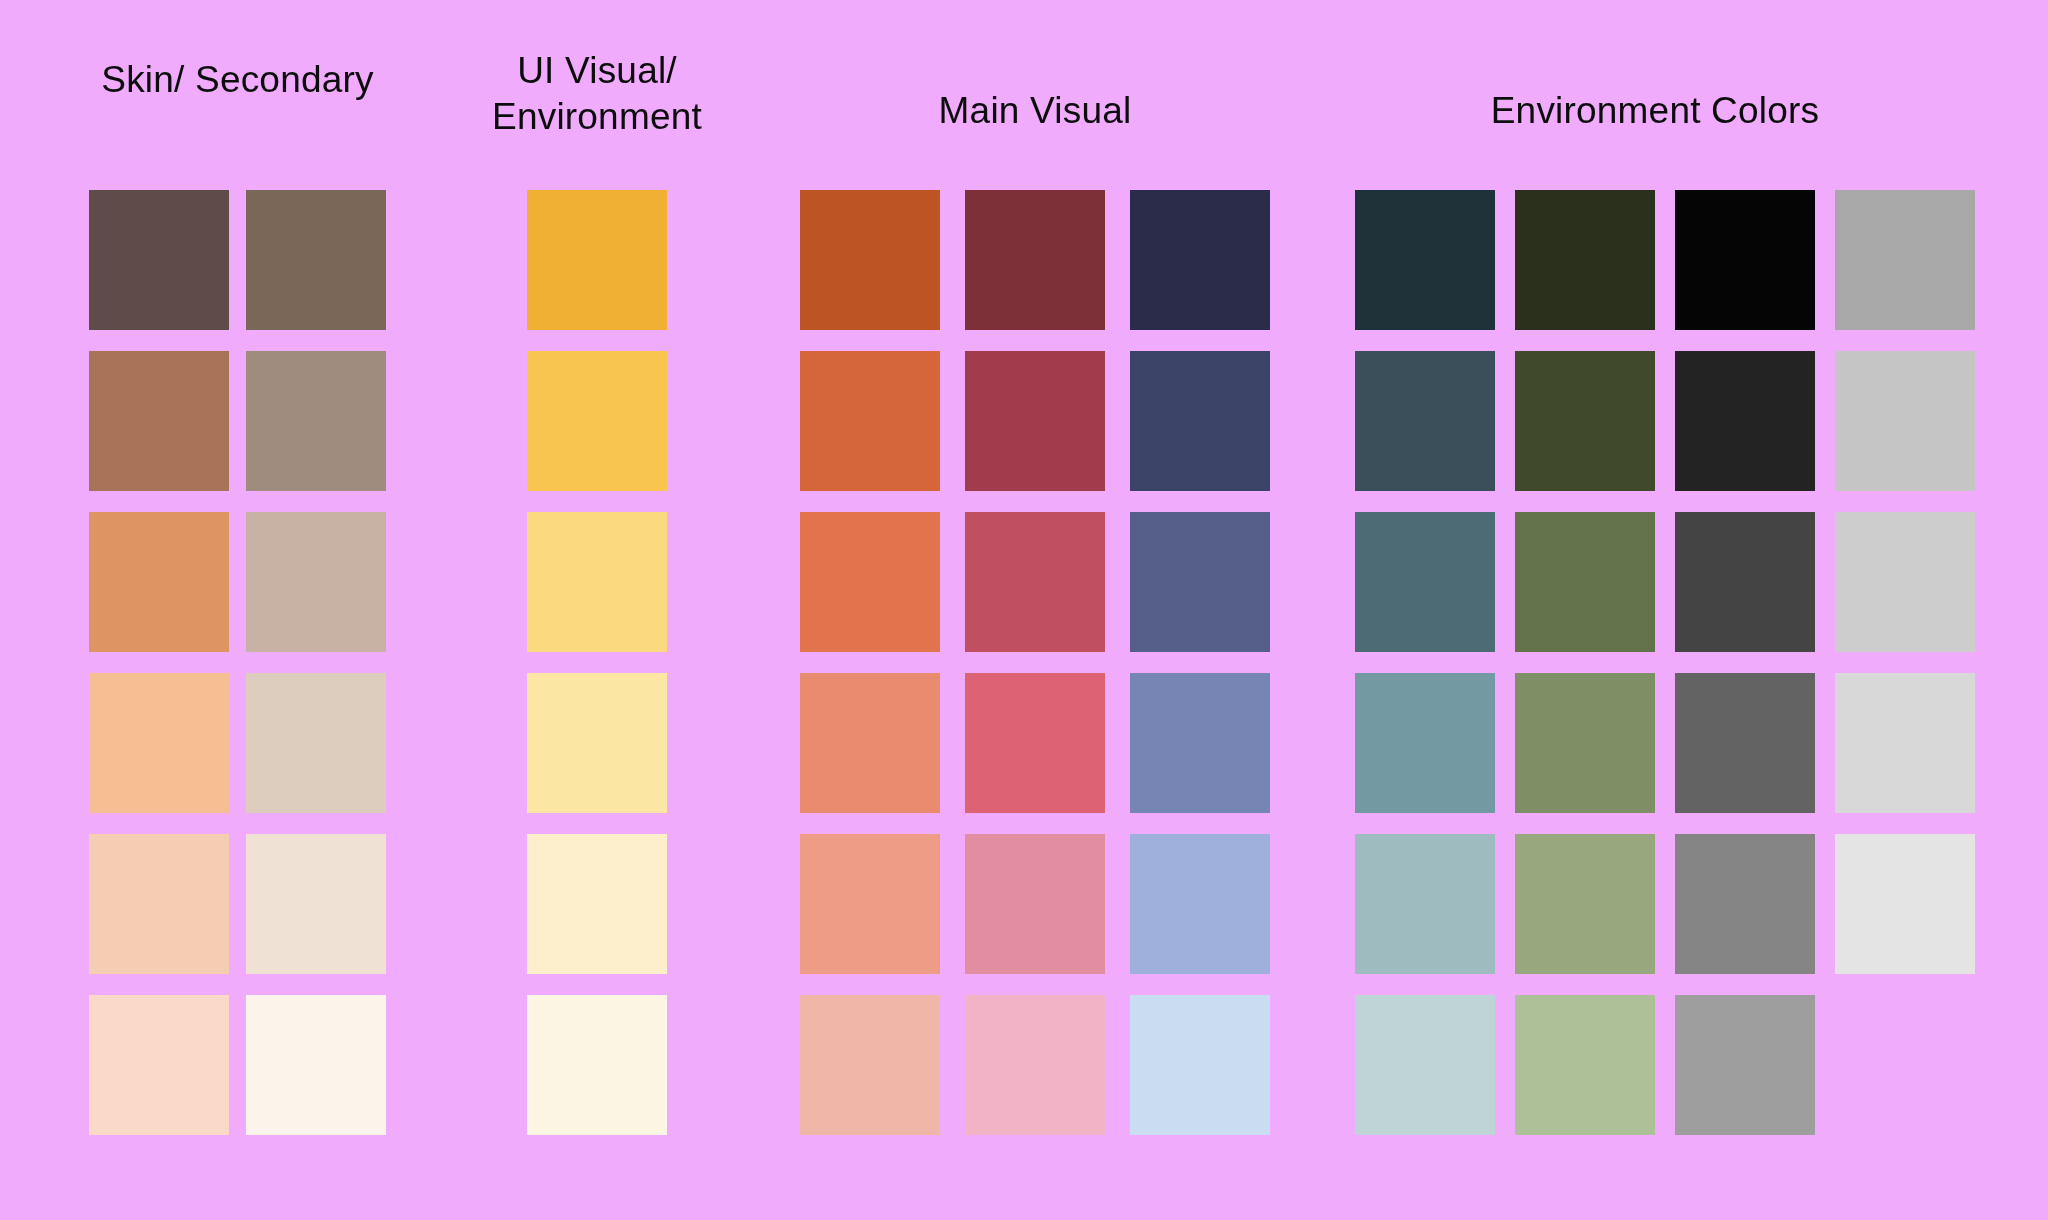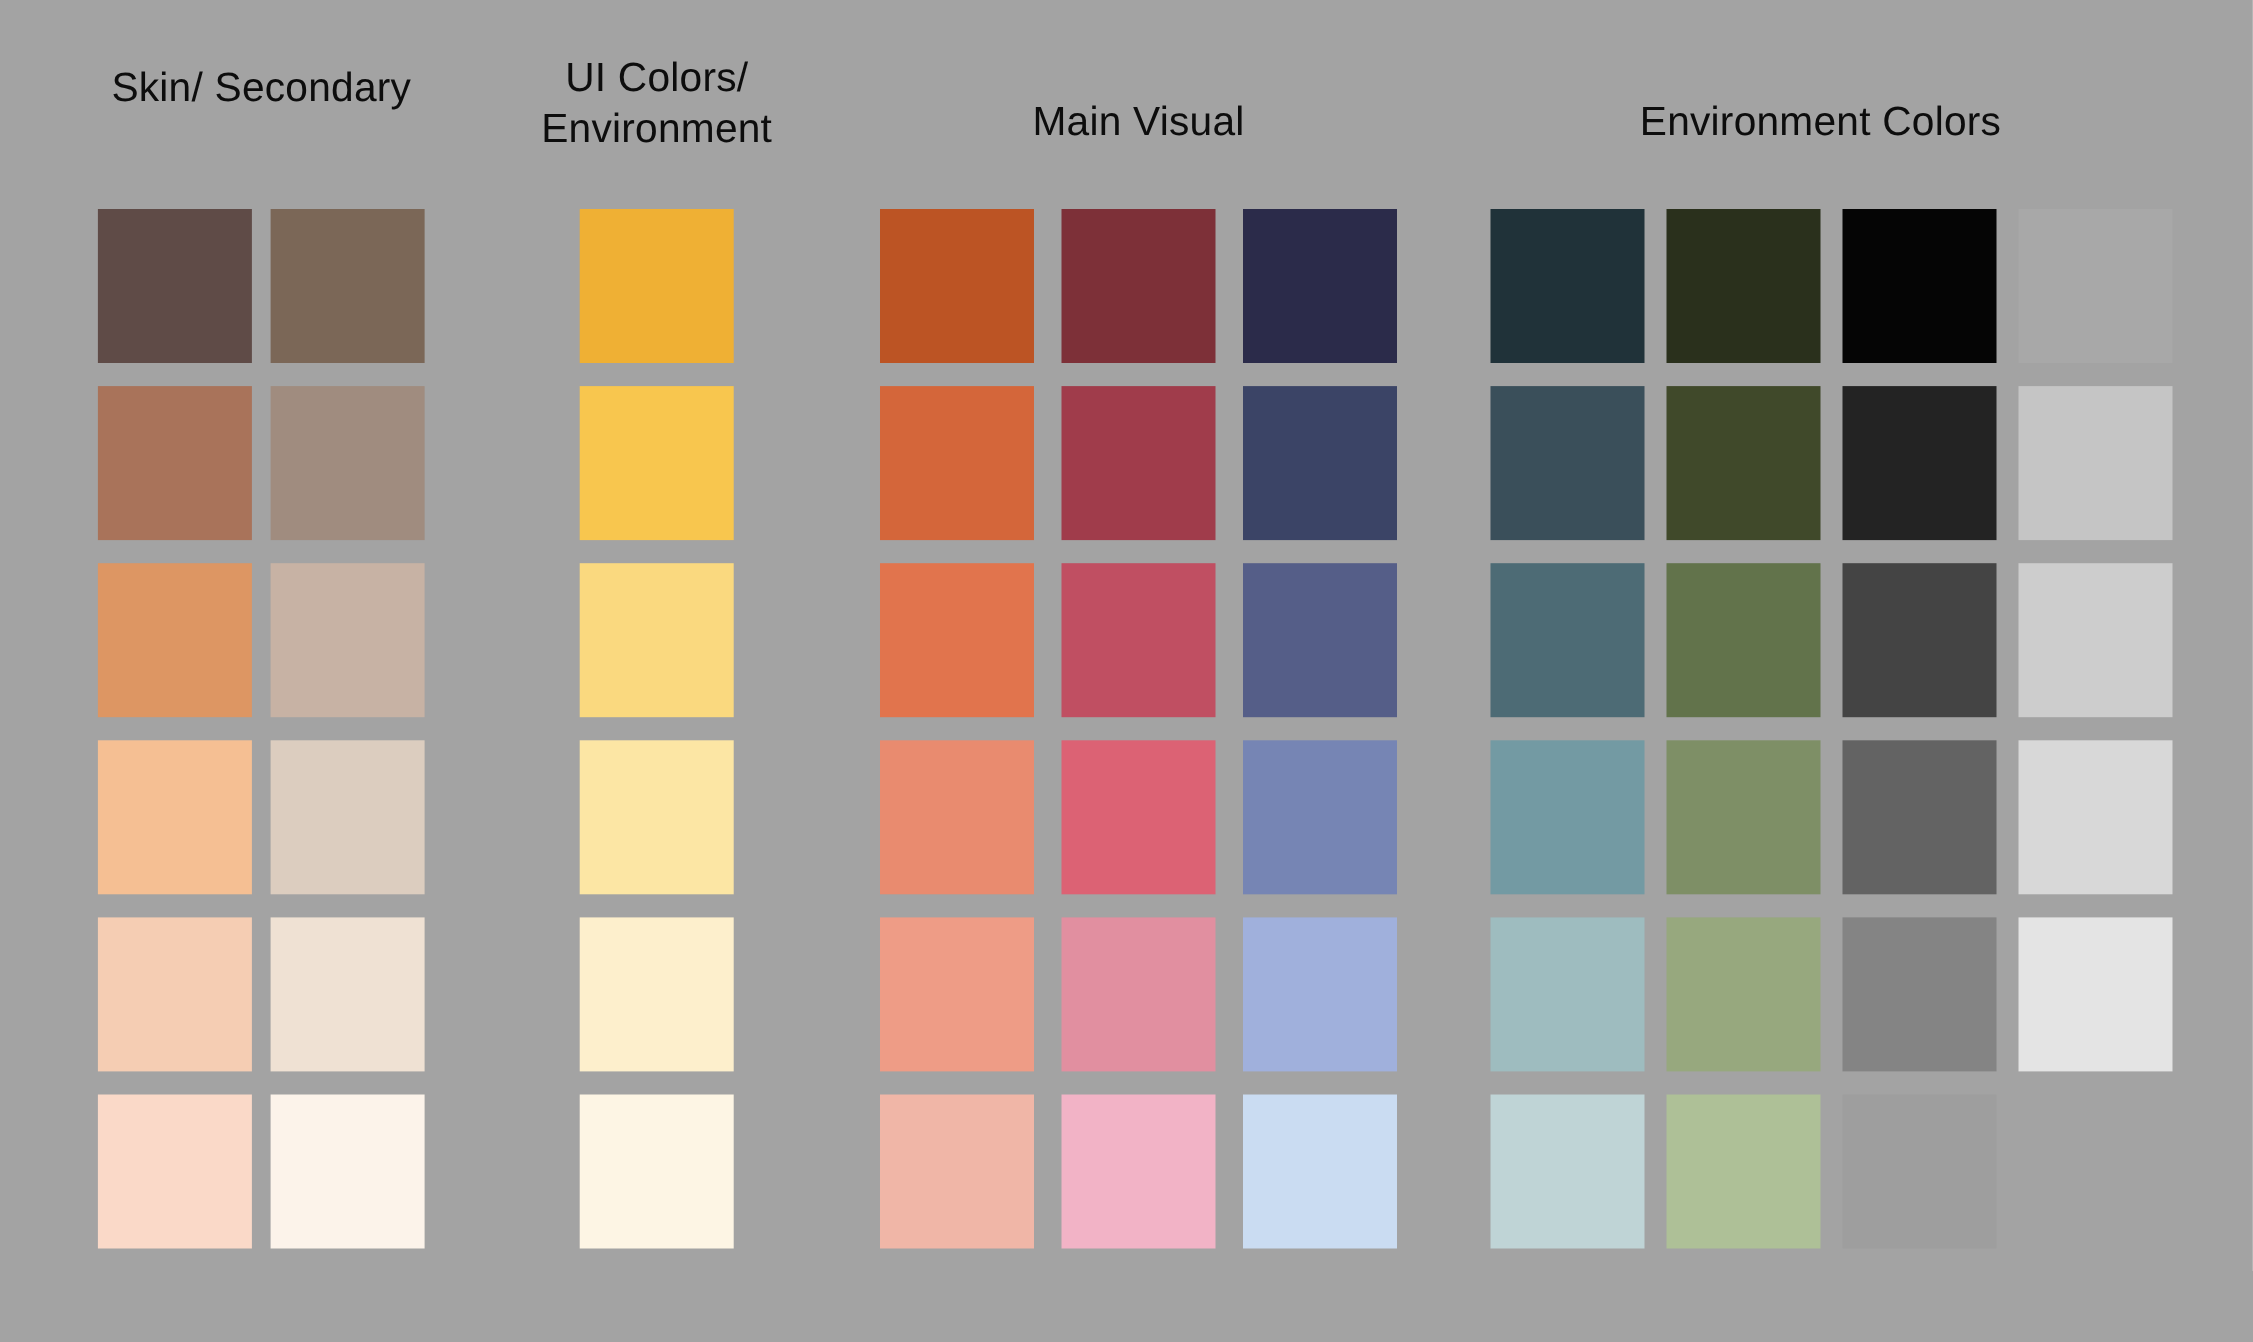--- a/index.html
+++ b/index.html
@@ -82,21 +82,21 @@
 
   
   #group-skin .group-title       { left: -20px; width: 337px; top: 57px; }
   #group-ui .group-title         { left: -95px; width: 330px; top: 48px; }
   #group-main .group-title       { left: 0px;   width: 470px; top: 88px; }
   #group-supporting .group-title { left: 0px;   width: 600px; top: 88px; }
 </style>
 </head>
 <body>
 
-<div id="board" style="background: #a3a3a3;">
+<div id="board" style="background: #f0abfc;">
     <div class="group" id="group-skin">
       <div class="group-title" style="color: rgb(13, 13, 13);">Skin/ Secondary</div>
       <div class="columns">
         <div class="swatch-column">
           <div class="swatch" title="#5F4B47" style="background-color: rgb(95, 75, 71);"></div>
           <div class="swatch" title="#A9735A" style="background-color: rgb(169, 115, 90);"></div>
           <div class="swatch" title="#DD9663" style="background-color: rgb(221, 150, 99);"></div>
           <div class="swatch" title="#F5BF93" style="background-color: rgb(245, 191, 147);"></div>
           <div class="swatch" title="#F5CDB3" style="background-color: rgb(245, 205, 179);"></div>
           <div class="swatch" title="#FAD9C8" style="background-color: rgb(250, 217, 200);"></div>
@@ -105,21 +105,21 @@
           <div class="swatch" title="#7B6757" style="background-color: rgb(123, 103, 87);"></div>
           <div class="swatch" title="#A08C7F" style="background-color: rgb(160, 140, 127);"></div>
           <div class="swatch" title="#C7B2A4" style="background-color: rgb(199, 178, 164);"></div>
           <div class="swatch" title="#DCCDBF" style="background-color: rgb(220, 205, 191);"></div>
           <div class="swatch" title="#EFE1D3" style="background-color: rgb(239, 225, 211);"></div>
           <div class="swatch" title="#FCF3EA" style="background-color: rgb(252, 243, 234);"></div>
         </div>
       </div>
     </div>
     <div class="group" id="group-ui">
-      <div class="group-title" style="color: rgb(13, 13, 13);">UI Colors/
+      <div class="group-title" style="color: rgb(13, 13, 13);">UI Visual/
 Environment</div>
       <div class="columns">
         <div class="swatch-column">
           <div class="swatch" title="#EFB034" style="background-color: rgb(239, 176, 52);"></div>
           <div class="swatch" title="#F8C64E" style="background-color: rgb(248, 198, 78);"></div>
           <div class="swatch" title="#FAD97F" style="background-color: rgb(250, 217, 127);"></div>
           <div class="swatch" title="#FCE6A4" style="background-color: rgb(252, 230, 164);"></div>
           <div class="swatch" title="#FDEFCC" style="background-color: rgb(253, 239, 204);"></div>
           <div class="swatch" title="#FDF5E4" style="background-color: rgb(253, 245, 228);"></div>
         </div>

